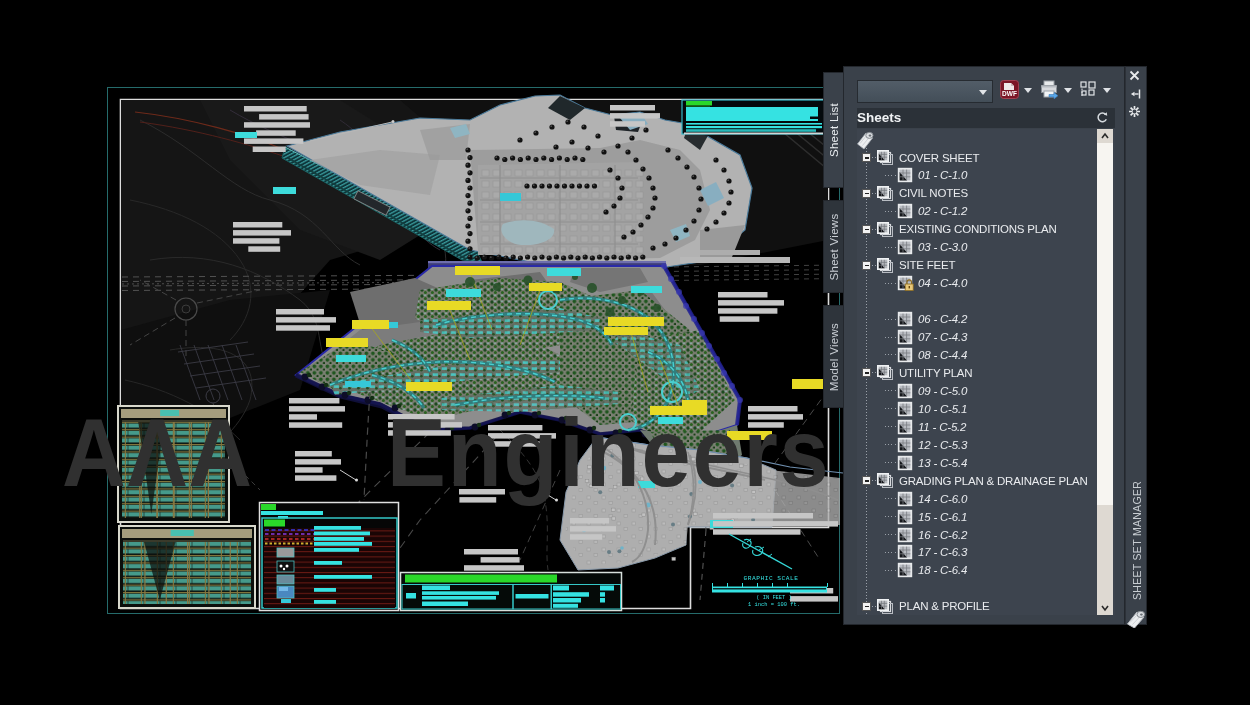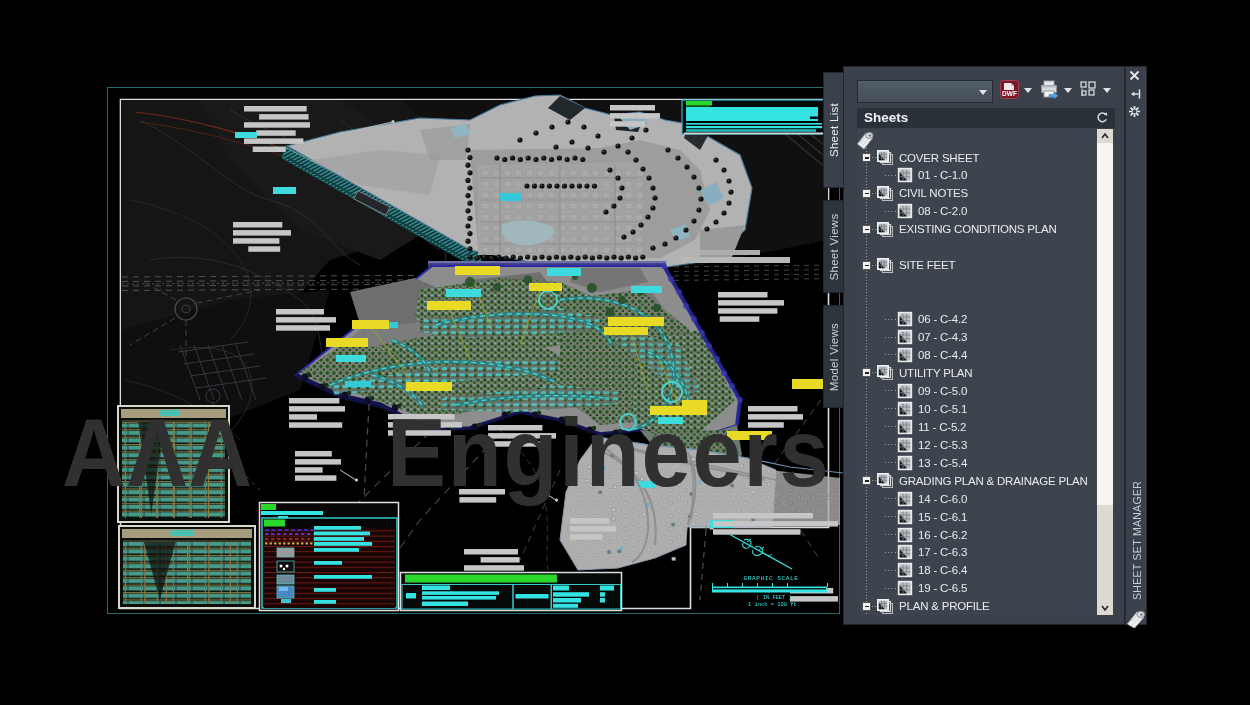--- a/index.html
+++ b/index.html
@@ -29,35 +29,35 @@
   background:linear-gradient(#525d68,#434e58); border:1px solid #262b31; }
 #combo .arr { position:absolute; right:5px; top:9px; width:0; height:0;
   border-left:4.5px solid transparent; border-right:4.5px solid transparent;
   border-top:5px solid #e2e5e8; }
 .tbtn { position:absolute; top:80px; width:19px; height:19px; }
 .darr { position:absolute; top:88px; width:0; height:0;
   border-left:4.5px solid transparent; border-right:4.5px solid transparent;
   border-top:5px solid #dfe2e6; }
 #sheetshdr { position:absolute; left:857px; top:108px; width:258px; height:20px;
   background:#2b3138; color:#f0f2f4; font-weight:bold; font-size:13.5px;
-  line-height:20px; padding-left:7px; }
+  line-height:20px; padding-left:0; }
 #tree { position:absolute; left:857px; top:129px; width:258px; height:486px;
   background:#3d444e; overflow:hidden; }
 .trow { position:absolute; left:0; height:18px; width:100%; }
 .minus { position:absolute; left:5px; top:4px; width:9px; height:9px;
   background:#f2f2f2; border:1px solid #555; }
 .minus b { position:absolute; left:1.5px; top:3px; width:4.5px; height:1.5px; background:#222; }
 .cicon { position:absolute; left:19px; top:0px; }
 .clabel { position:absolute; left:42px; top:2.5px; font-size:11.5px; letter-spacing:-0.2px; color:#e9ebee; white-space:nowrap; }
 .chdot { position:absolute; left:15px; top:8px; width:5px; height:1px;
   background-image:repeating-linear-gradient(90deg,#9aa0a8 0 1px,transparent 1px 3.2px); }
 .hdot { position:absolute; left:28px; top:8px; width:14px; height:1px;
   background-image:repeating-linear-gradient(90deg,#9aa0a8 0 1px,transparent 1px 3.2px); }
 .sicon { position:absolute; left:40px; top:0.5px; }
-.slabel { position:absolute; left:61px; top:2.5px; font-size:11.5px; letter-spacing:-0.2px; color:#e9ebee; white-space:nowrap; }
+.slabel { position:absolute; left:61px; top:2.5px; font-size:11.5px; letter-spacing:-0.2px; color:#e9ebee; white-space:nowrap;font-style:italic; }
 #vline { position:absolute; left:866px; top:148px; width:1px; height:466px;
   background-image:repeating-linear-gradient(#9aa0a8 0 1px,transparent 1px 3px); }
 #scroll { position:absolute; left:1097px; top:129px; width:16px; height:486px;
   background:#ded9d2; }
 #scroll .thumb { position:absolute; left:0px; top:14px; width:16px; height:362px; background:#f7f5f1; }
 #scroll .chev { position:absolute; left:4px; width:8px; height:8px; }
 #scroll .chev svg { display:block; }
 #smtext { position:absolute; left:1131px; top:600px; color:#c8cdd2; font-size:10.5px;
   letter-spacing:0.3px; white-space:nowrap; transform:rotate(-90deg); transform-origin:0 0; }
 </style>
@@ -1053,56 +1053,79 @@
       </div>
 
 <div class="trow" style="top:202.8px">
         <span class="hdot"></span>
         <span class="sicon"><svg width="17" height="16" viewBox="0 0 17 16">
             <rect x="0.8" y="0.8" width="14.4" height="14.4" fill="#e8eaec"></rect>
             <rect x="2.6" y="2.6" width="10.8" height="10.8" fill="#b9bcc2"></rect>
             <path d="M2.6,13.4 L2.6,5 L10,13.4 Z" fill="#16181c"></path>
             <path d="M6,2.6 v10.8 M9.6,2.6 v10.8 M2.6,6 h10.8 M2.6,9.8 h10.8" stroke="#787c82" stroke-width="0.8"></path>
           </svg></span>
-        <span class="slabel">08 - C-2.0</span>
+        <span class="slabel">02 - C-1.2</span>
       </div>
 
 <div class="trow" style="top:220.8px">
         <span class="minus">
           <b></b>
         </span>
         <span class="chdot"></span>
         <span class="cicon"><svg width="18" height="16" viewBox="0 0 18 16">
             <rect x="4.5" y="3.5" width="10" height="10" fill="none" stroke="#d8dade" stroke-width="1.2"></rect>
             <rect x="6.5" y="5.5" width="10" height="10" fill="none" stroke="#b8bcc2" stroke-width="1"></rect>
             <rect x="1.5" y="1.5" width="11" height="11" fill="#e8eaec" stroke="#f0f2f4" stroke-width="1"></rect>
             <rect x="2.8" y="2.8" width="8.4" height="8.4" fill="#b6b9be"></rect>
             <path d="M2.8,11.2 L2.8,4.6 L8.6,11.2 Z" fill="#111317"></path>
             <path d="M5.5,2.8 v8.4 M8.3,2.8 v8.4 M2.8,5.4 h8.4 M2.8,8.2 h8.4" stroke="#71757b" stroke-width="0.7"></path>
           </svg></span>
         <span class="clabel">EXISTING CONDITIONS PLAN</span>
       </div>
 
+<div class="trow" style="top:238.8px">
+        <span class="hdot"></span>
+        <span class="sicon"><svg width="17" height="16" viewBox="0 0 17 16">
+            <rect x="0.8" y="0.8" width="14.4" height="14.4" fill="#e8eaec"></rect>
+            <rect x="2.6" y="2.6" width="10.8" height="10.8" fill="#b9bcc2"></rect>
+            <path d="M2.6,13.4 L2.6,5 L10,13.4 Z" fill="#16181c"></path>
+            <path d="M6,2.6 v10.8 M9.6,2.6 v10.8 M2.6,6 h10.8 M2.6,9.8 h10.8" stroke="#787c82" stroke-width="0.8"></path>
+          </svg></span>
+        <span class="slabel">03 - C-3.0</span>
+      </div>
 
 <div class="trow" style="top:256.7px">
         <span class="minus">
           <b></b>
         </span>
         <span class="chdot"></span>
         <span class="cicon"><svg width="18" height="16" viewBox="0 0 18 16">
             <rect x="4.5" y="3.5" width="10" height="10" fill="none" stroke="#d8dade" stroke-width="1.2"></rect>
             <rect x="6.5" y="5.5" width="10" height="10" fill="none" stroke="#b8bcc2" stroke-width="1"></rect>
             <rect x="1.5" y="1.5" width="11" height="11" fill="#e8eaec" stroke="#f0f2f4" stroke-width="1"></rect>
             <rect x="2.8" y="2.8" width="8.4" height="8.4" fill="#b6b9be"></rect>
             <path d="M2.8,11.2 L2.8,4.6 L8.6,11.2 Z" fill="#111317"></path>
             <path d="M5.5,2.8 v8.4 M8.3,2.8 v8.4 M2.8,5.4 h8.4 M2.8,8.2 h8.4" stroke="#71757b" stroke-width="0.7"></path>
           </svg></span>
         <span class="clabel">SITE FEET</span>
       </div>
 
+<div class="trow" style="top:274.6px">
+        <span class="hdot"></span>
+        <span class="sicon"><svg width="17" height="16" viewBox="0 0 17 16">
+            <rect x="0.8" y="0.8" width="14.4" height="14.4" fill="#e8eaec"></rect>
+            <rect x="2.6" y="2.6" width="10.8" height="10.8" fill="#b9bcc2"></rect>
+            <path d="M2.6,13.4 L2.6,5 L10,13.4 Z" fill="#16181c"></path>
+            <path d="M6,2.6 v10.8 M9.6,2.6 v10.8 M2.6,6 h10.8 M2.6,9.8 h10.8" stroke="#787c82" stroke-width="0.8"></path>
+            <rect x="8.2" y="9" width="8" height="6.6" fill="#e8c878" stroke="#8a6a20" stroke-width="0.8"></rect>
+            <path d="M10,9 v-2 a2.2 2.2 0 0 1 4.4 0 v2" fill="none" stroke="#8a6a20" stroke-width="1.2"></path>
+            <rect x="11.6" y="11" width="1.4" height="2.4" fill="#6a4a10"></rect>
+          </svg></span>
+        <span class="slabel">04 - C-4.0</span>
+      </div>
 
 
 <div class="trow" style="top:310.5px">
         <span class="hdot"></span>
         <span class="sicon"><svg width="17" height="16" viewBox="0 0 17 16">
             <rect x="0.8" y="0.8" width="14.4" height="14.4" fill="#e8eaec"></rect>
             <rect x="2.6" y="2.6" width="10.8" height="10.8" fill="#b9bcc2"></rect>
             <path d="M2.6,13.4 L2.6,5 L10,13.4 Z" fill="#16181c"></path>
             <path d="M6,2.6 v10.8 M9.6,2.6 v10.8 M2.6,6 h10.8 M2.6,9.8 h10.8" stroke="#787c82" stroke-width="0.8"></path>
           </svg></span>
@@ -1266,30 +1289,20 @@
         <span class="hdot"></span>
         <span class="sicon"><svg width="17" height="16" viewBox="0 0 17 16">
             <rect x="0.8" y="0.8" width="14.4" height="14.4" fill="#e8eaec"></rect>
             <rect x="2.6" y="2.6" width="10.8" height="10.8" fill="#b9bcc2"></rect>
             <path d="M2.6,13.4 L2.6,5 L10,13.4 Z" fill="#16181c"></path>
             <path d="M6,2.6 v10.8 M9.6,2.6 v10.8 M2.6,6 h10.8 M2.6,9.8 h10.8" stroke="#787c82" stroke-width="0.8"></path>
           </svg></span>
         <span class="slabel">18 - C-6.4</span>
       </div>
 
-<div class="trow" style="top:579.8px">
-        <span class="hdot"></span>
-        <span class="sicon"><svg width="17" height="16" viewBox="0 0 17 16">
-            <rect x="0.8" y="0.8" width="14.4" height="14.4" fill="#e8eaec"></rect>
-            <rect x="2.6" y="2.6" width="10.8" height="10.8" fill="#b9bcc2"></rect>
-            <path d="M2.6,13.4 L2.6,5 L10,13.4 Z" fill="#16181c"></path>
-            <path d="M6,2.6 v10.8 M9.6,2.6 v10.8 M2.6,6 h10.8 M2.6,9.8 h10.8" stroke="#787c82" stroke-width="0.8"></path>
-          </svg></span>
-        <span class="slabel">19 - C-6.5</span>
-      </div>
 
 <div class="trow" style="top:597.8px">
         <span class="minus">
           <b></b>
         </span>
         <span class="chdot"></span>
         <span class="cicon"><svg width="18" height="16" viewBox="0 0 18 16">
             <rect x="4.5" y="3.5" width="10" height="10" fill="none" stroke="#d8dade" stroke-width="1.2"></rect>
             <rect x="6.5" y="5.5" width="10" height="10" fill="none" stroke="#b8bcc2" stroke-width="1"></rect>
             <rect x="1.5" y="1.5" width="11" height="11" fill="#e8eaec" stroke="#f0f2f4" stroke-width="1"></rect>

